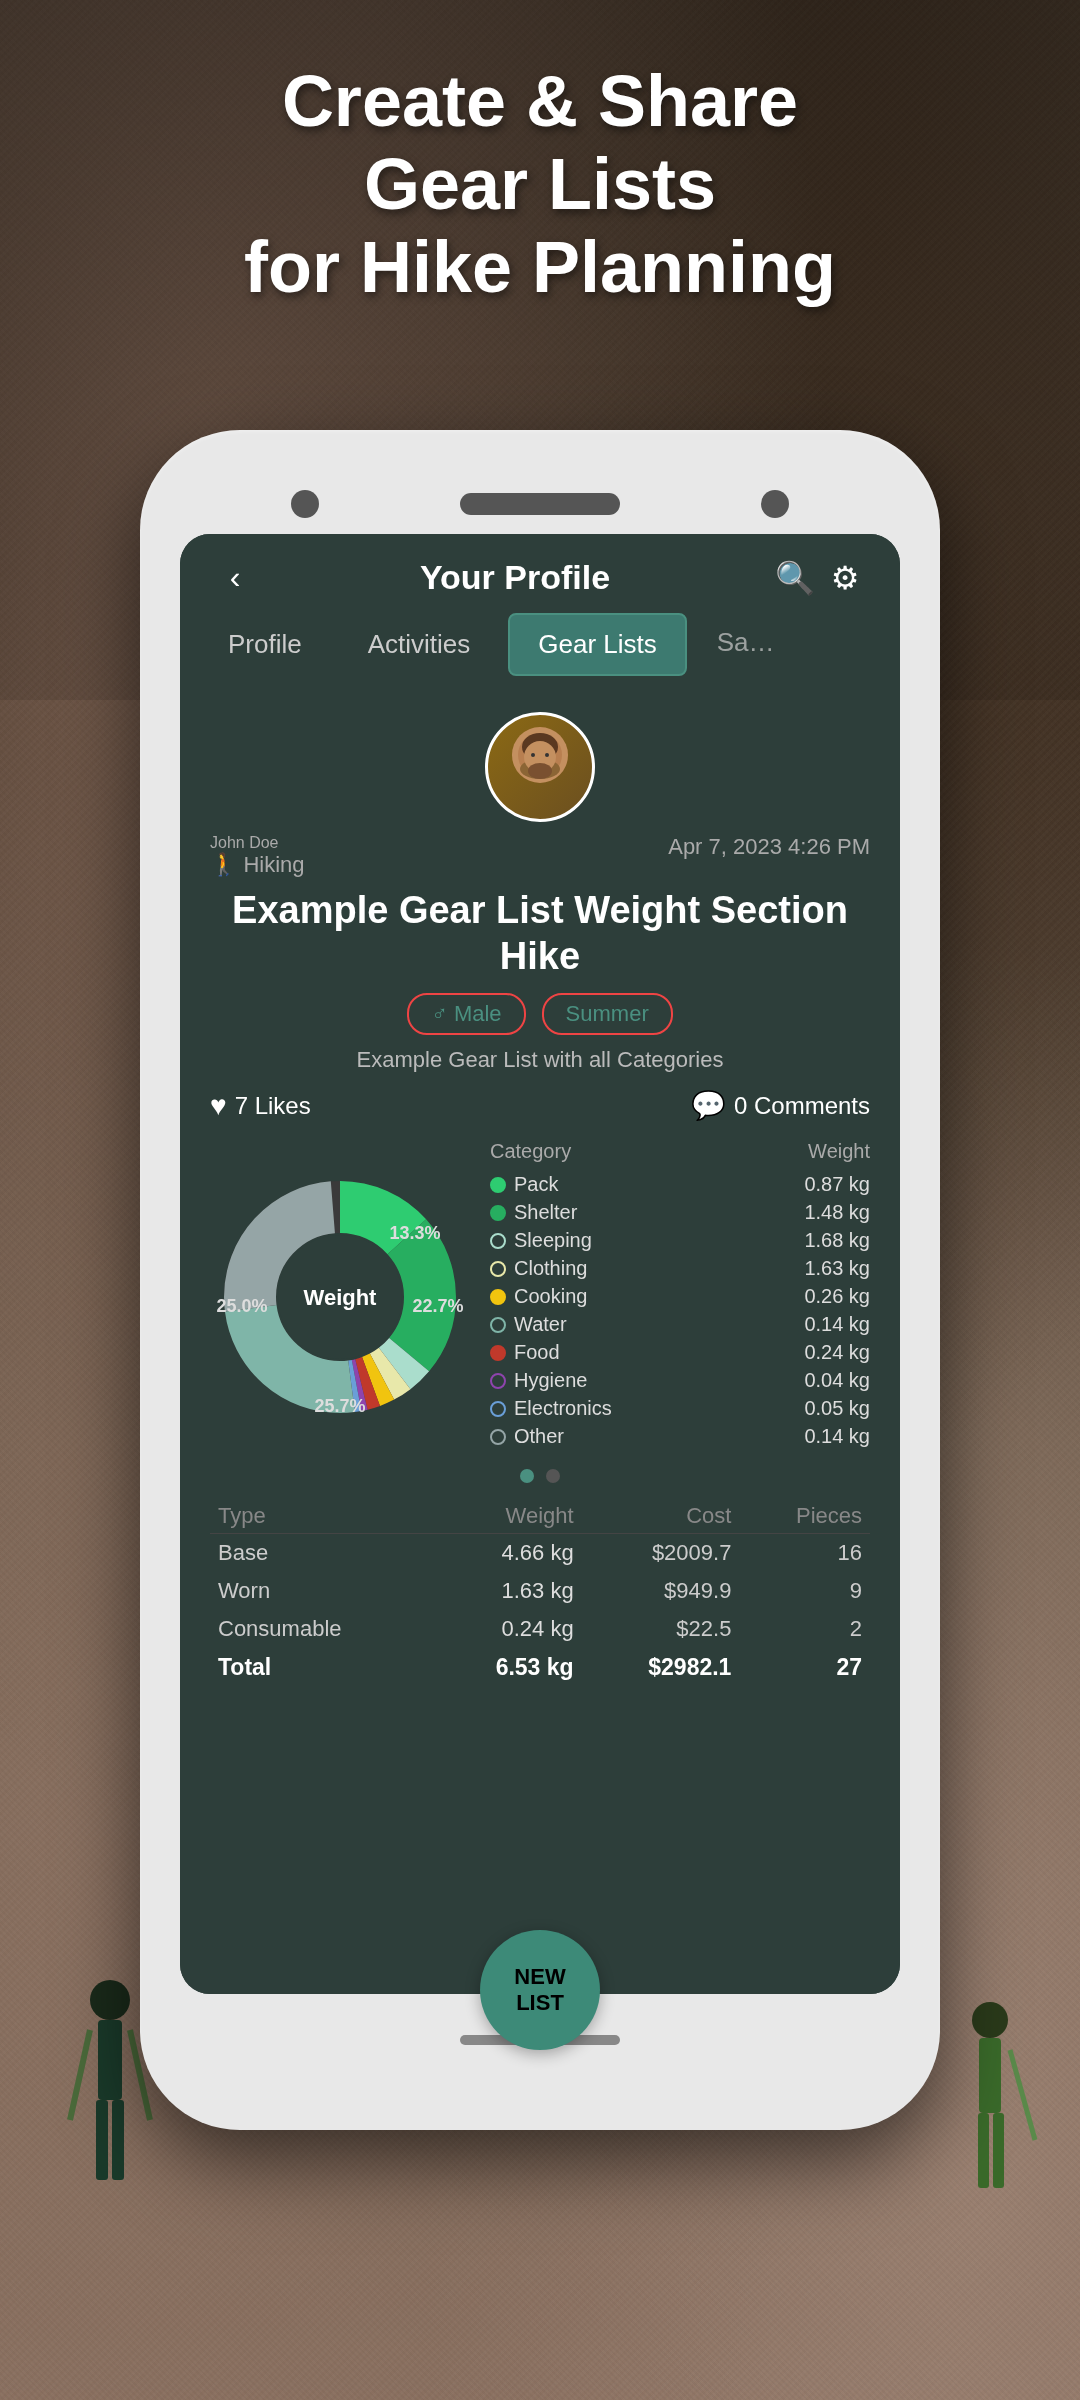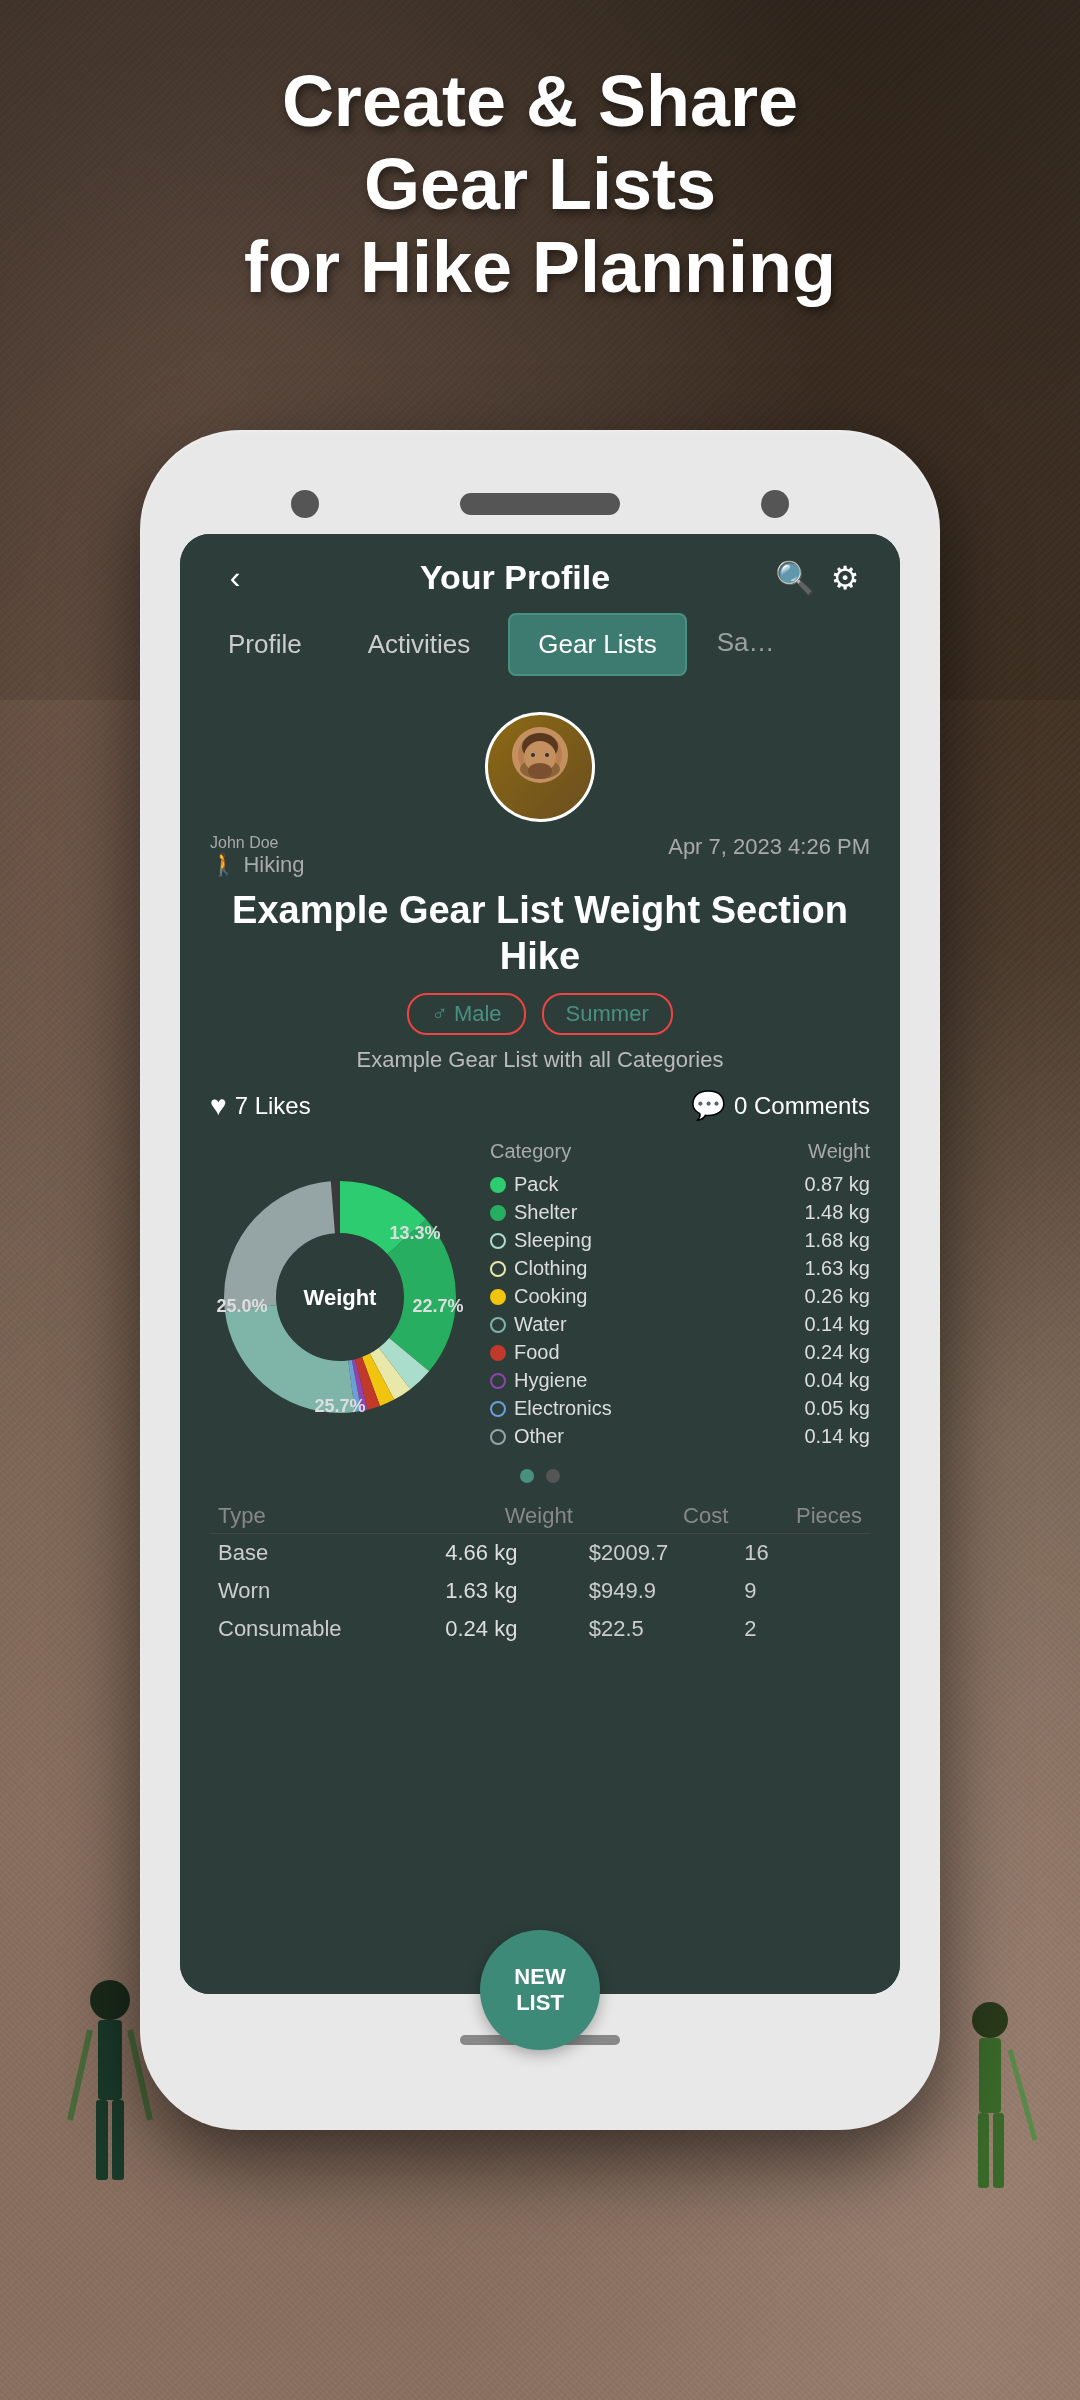--- a/index.html
+++ b/index.html
@@ -354,38 +354,39 @@
     .summary-table th:not(:first-child) {
       text-align: right;
     }
     .summary-table td {
       color: #ccc;
       font-size: 22px;
       padding: 6px 8px;
       text-align: left;
     }
     .summary-table td:not(:first-child) {
+      text-align: right;
     }
     .summary-table tr.total td {
       color: white;
       font-weight: 700;
       font-size: 23px;
     }
     .summary-table tr:not(.total) td:nth-child(2) {
       color: #ddd;
     }
 
     
     .new-list-btn {
       width: 120px;
       height: 120px;
       border-radius: 50%;
       background: #3d8a78;
       border: none;
-      color: #ffffff;
+      color: #000000;
       font-size: 22px;
       font-weight: 700;
       cursor: pointer;
       text-align: center;
       line-height: 1.2;
       display: flex;
       align-items: center;
       justify-content: center;
       box-shadow: 0 4px 15px rgba(0,0,0,0.3);
       position: absolute;
@@ -633,20 +634,26 @@
             <td>1.63 kg</td>
             <td>$949.9</td>
             <td>9</td>
           </tr>
           <tr>
             <td>Consumable</td>
             <td>0.24 kg</td>
             <td>$22.5</td>
             <td>2</td>
           </tr>
+          <tr class="total">
+            <td>Total</td>
+            <td>6.53 kg</td>
+            <td>$2982.1</td>
+            <td>27</td>
+          </tr>
         </tbody>
       </table>
 
       <div style="height: 80px;"></div>
 
     </div>
 
   </div>
 
   <button class="new-list-btn">

